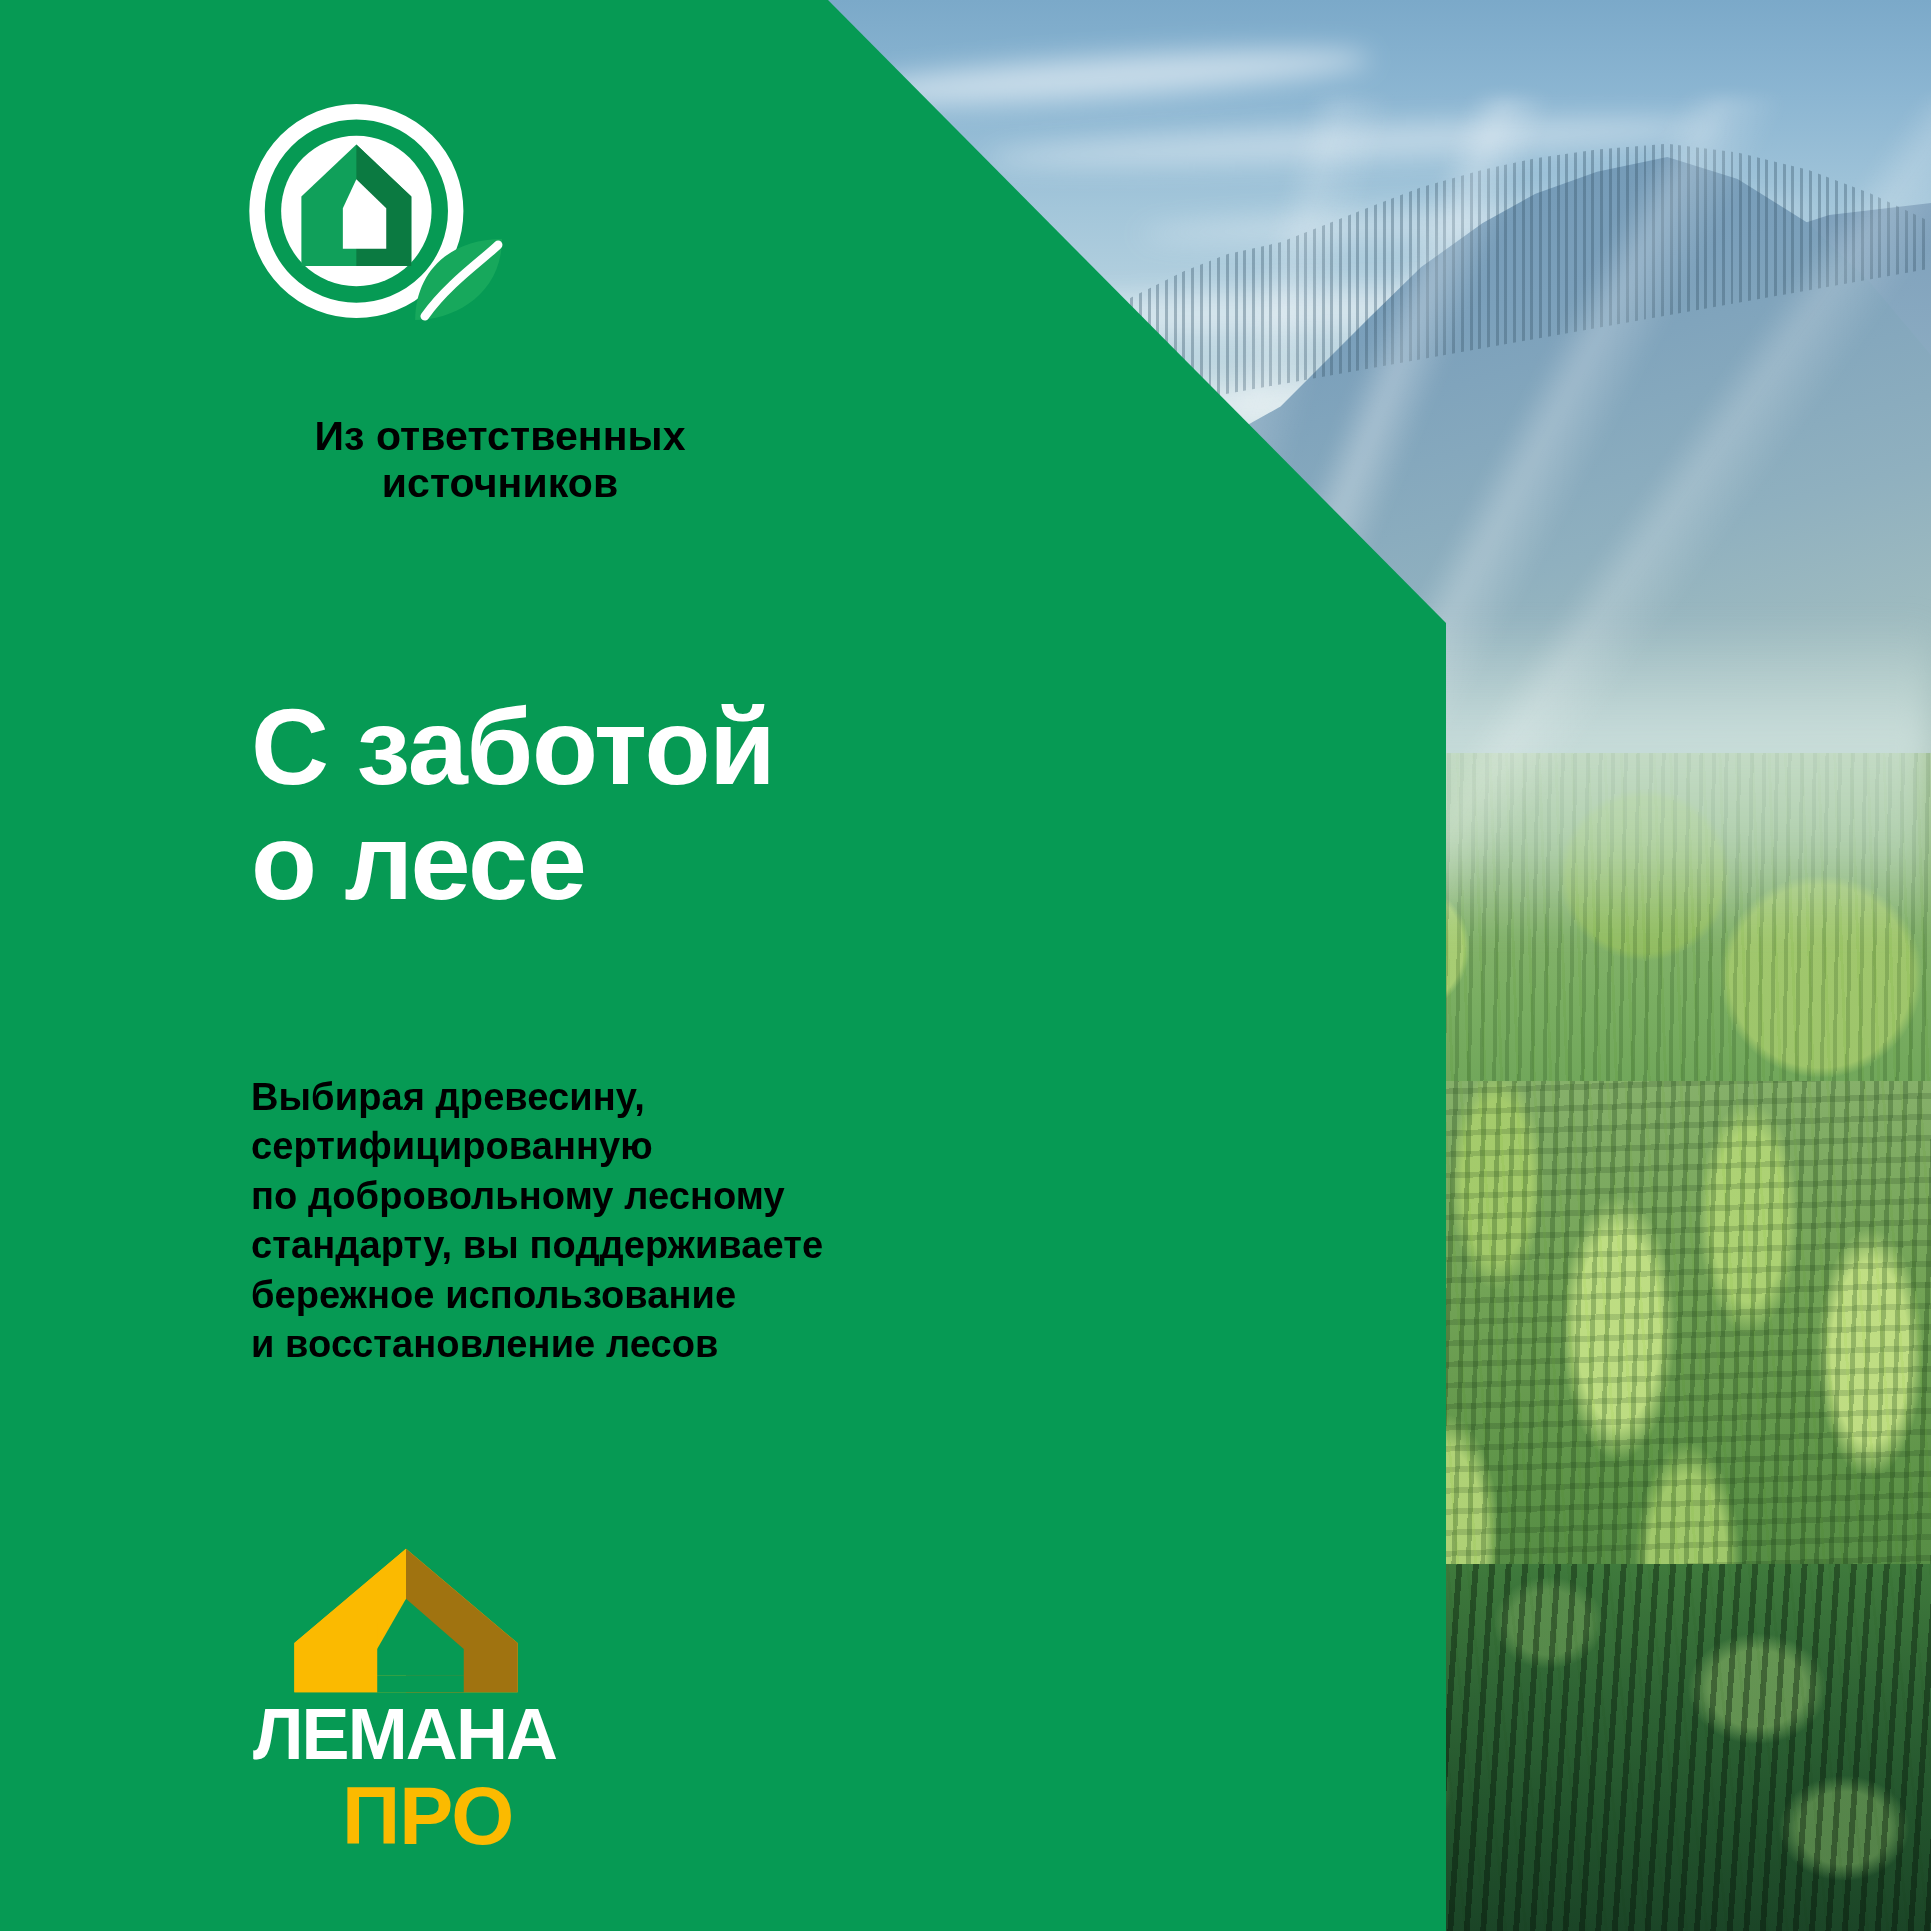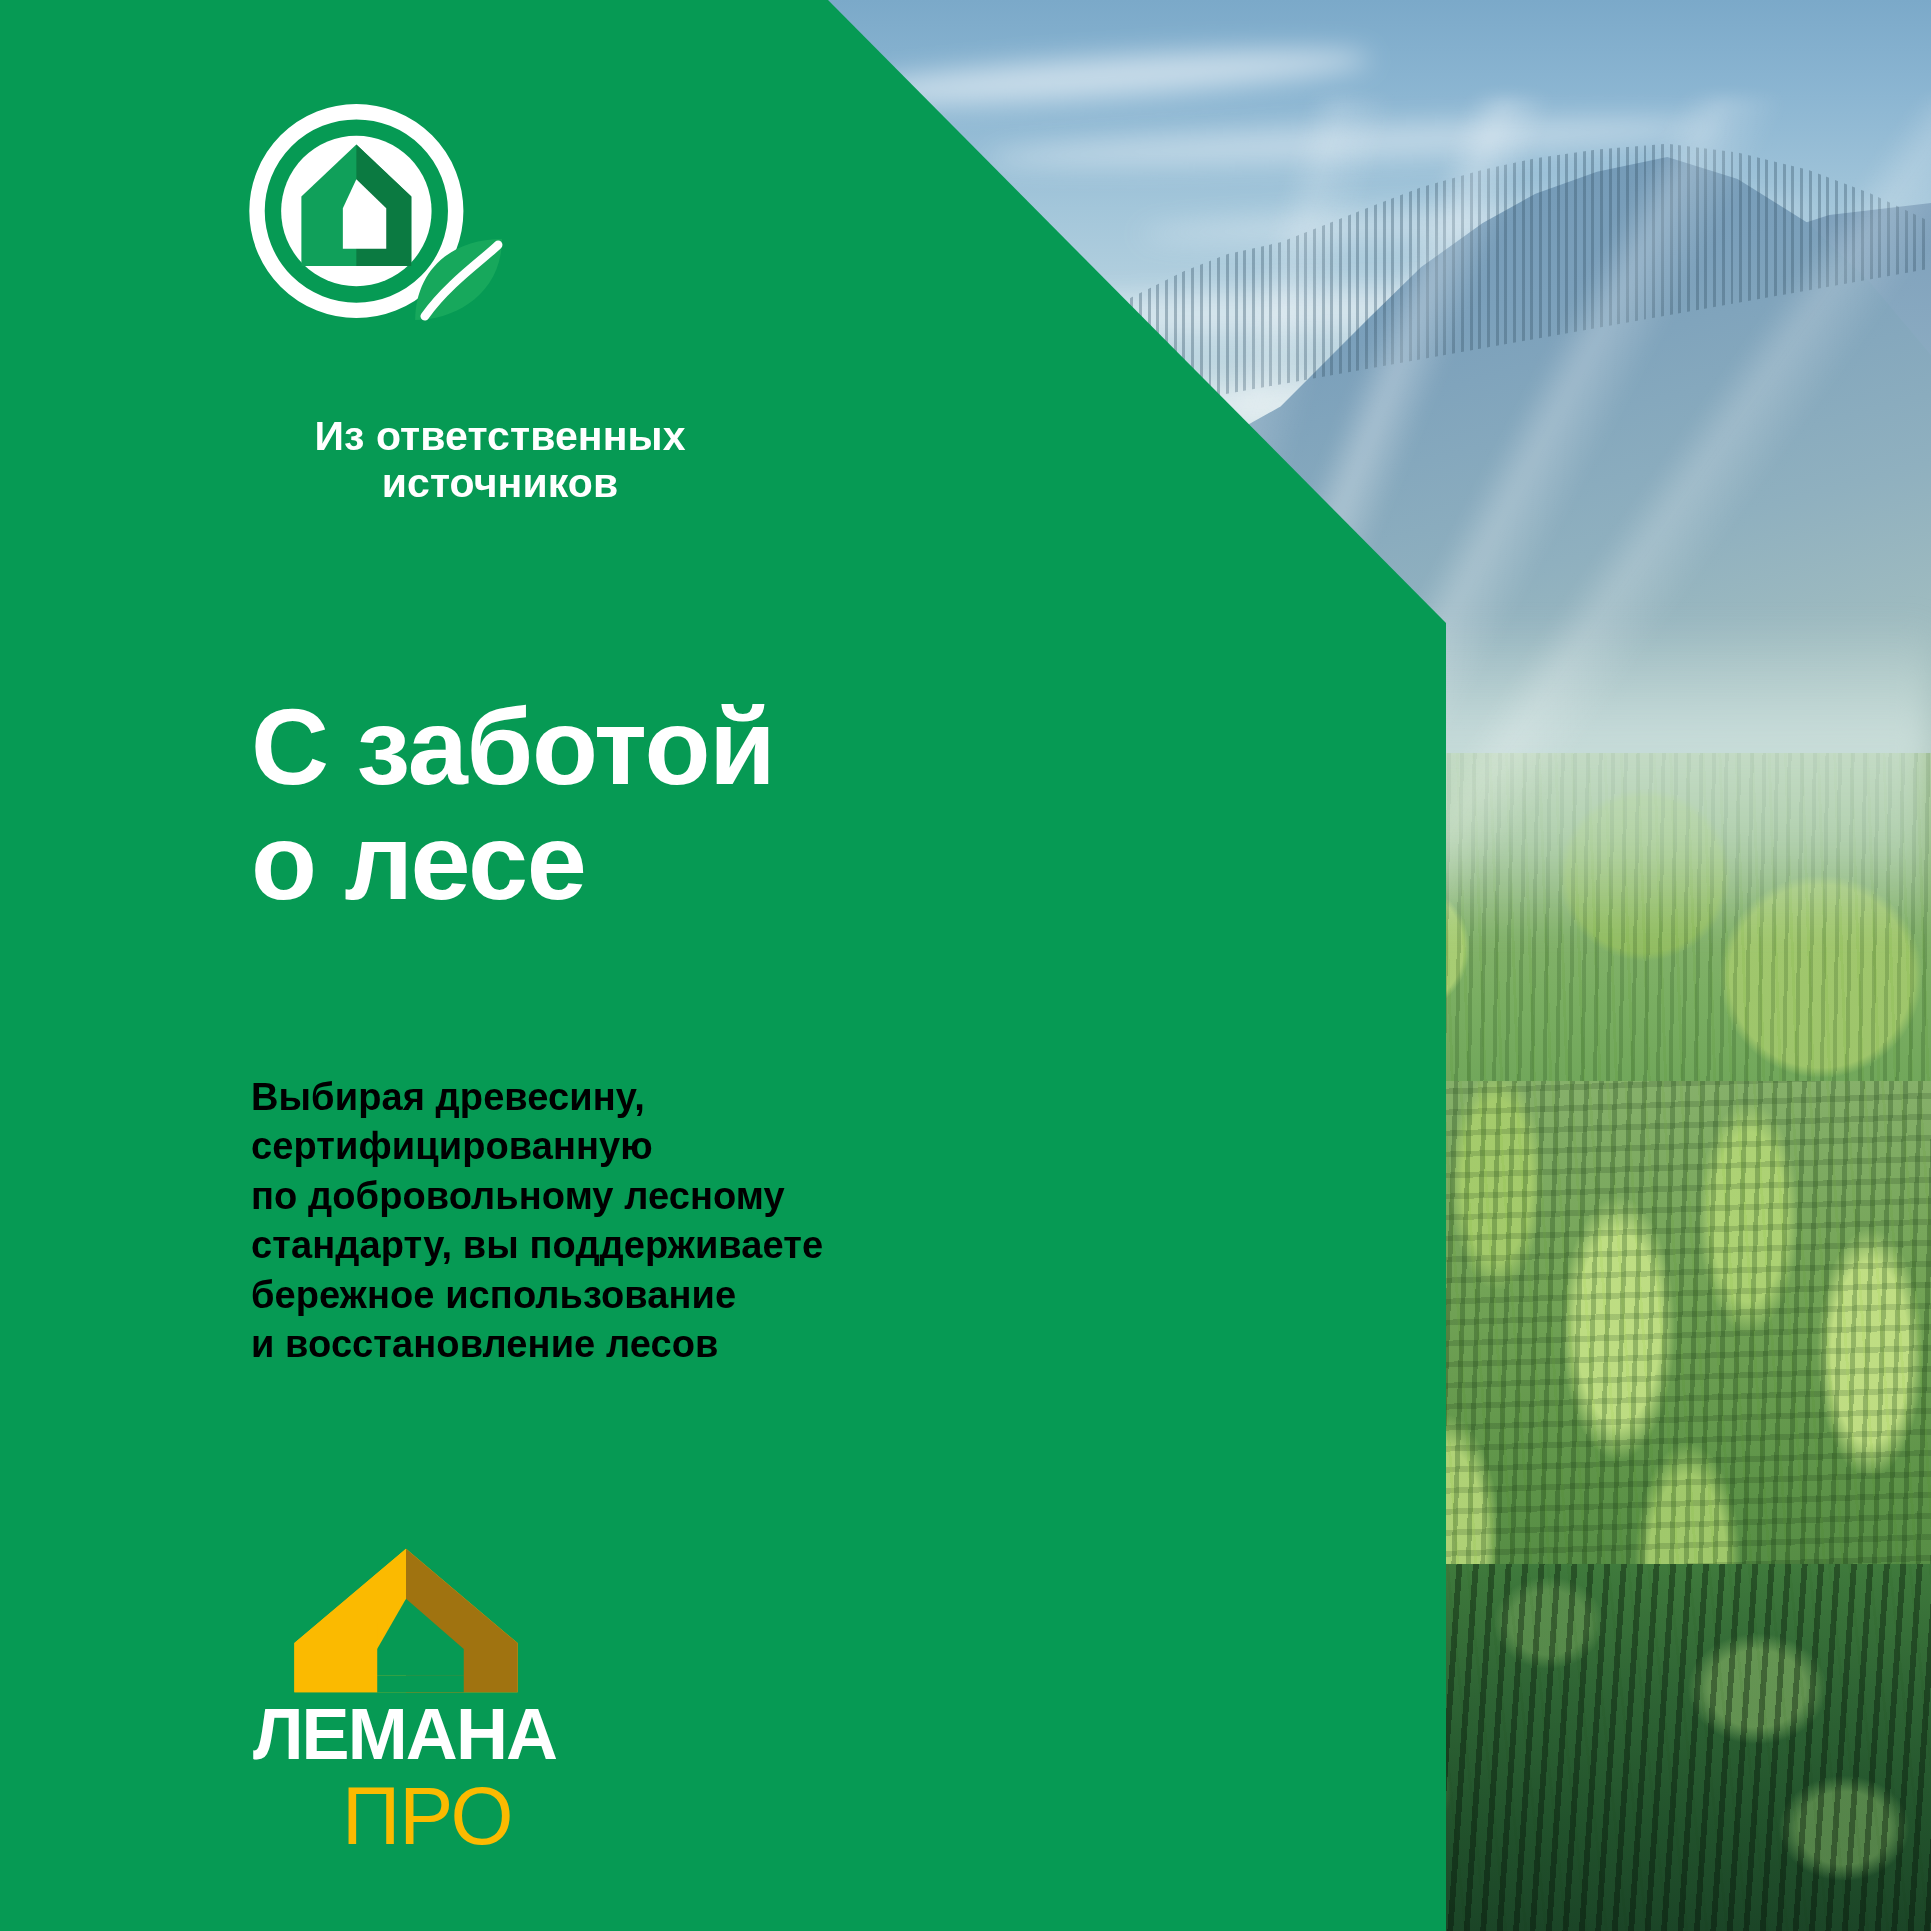--- a/index.html
+++ b/index.html
@@ -194,21 +194,21 @@
   #content > *{pointer-events:auto;}
 
   
   #eco-badge{
     position:absolute;left:249px;top:104px;width:261px;height:217px;
   }
   #eco-badge svg{display:block;width:100%;height:100%;}
 
   #eco-caption{
     position:absolute;left:249px;top:413px;width:502px;
-    color:#ffffff;
+    color:#000000;
     font-size:41px;
     font-weight:bold;
     line-height:1.14;
     letter-spacing:0.1px;
     text-align:center;
     white-space:pre-line;
   }
 
   
   #headline{
@@ -246,21 +246,21 @@
     letter-spacing:-1.9px;
     line-height:1;
     font-stretch:condensed;
   }
   #brand-sub{
     display:block;
     margin-top:5.8px;
     margin-left:89px;
     color:#fbba00;
     font-size:81px;
-    font-weight:normal;
+    font-weight:bold;
     letter-spacing:-1px;
     line-height:1;
   }
 </style>
 </head>
 <body>
 
 <div id="poster">
 
   <div id="photo">

